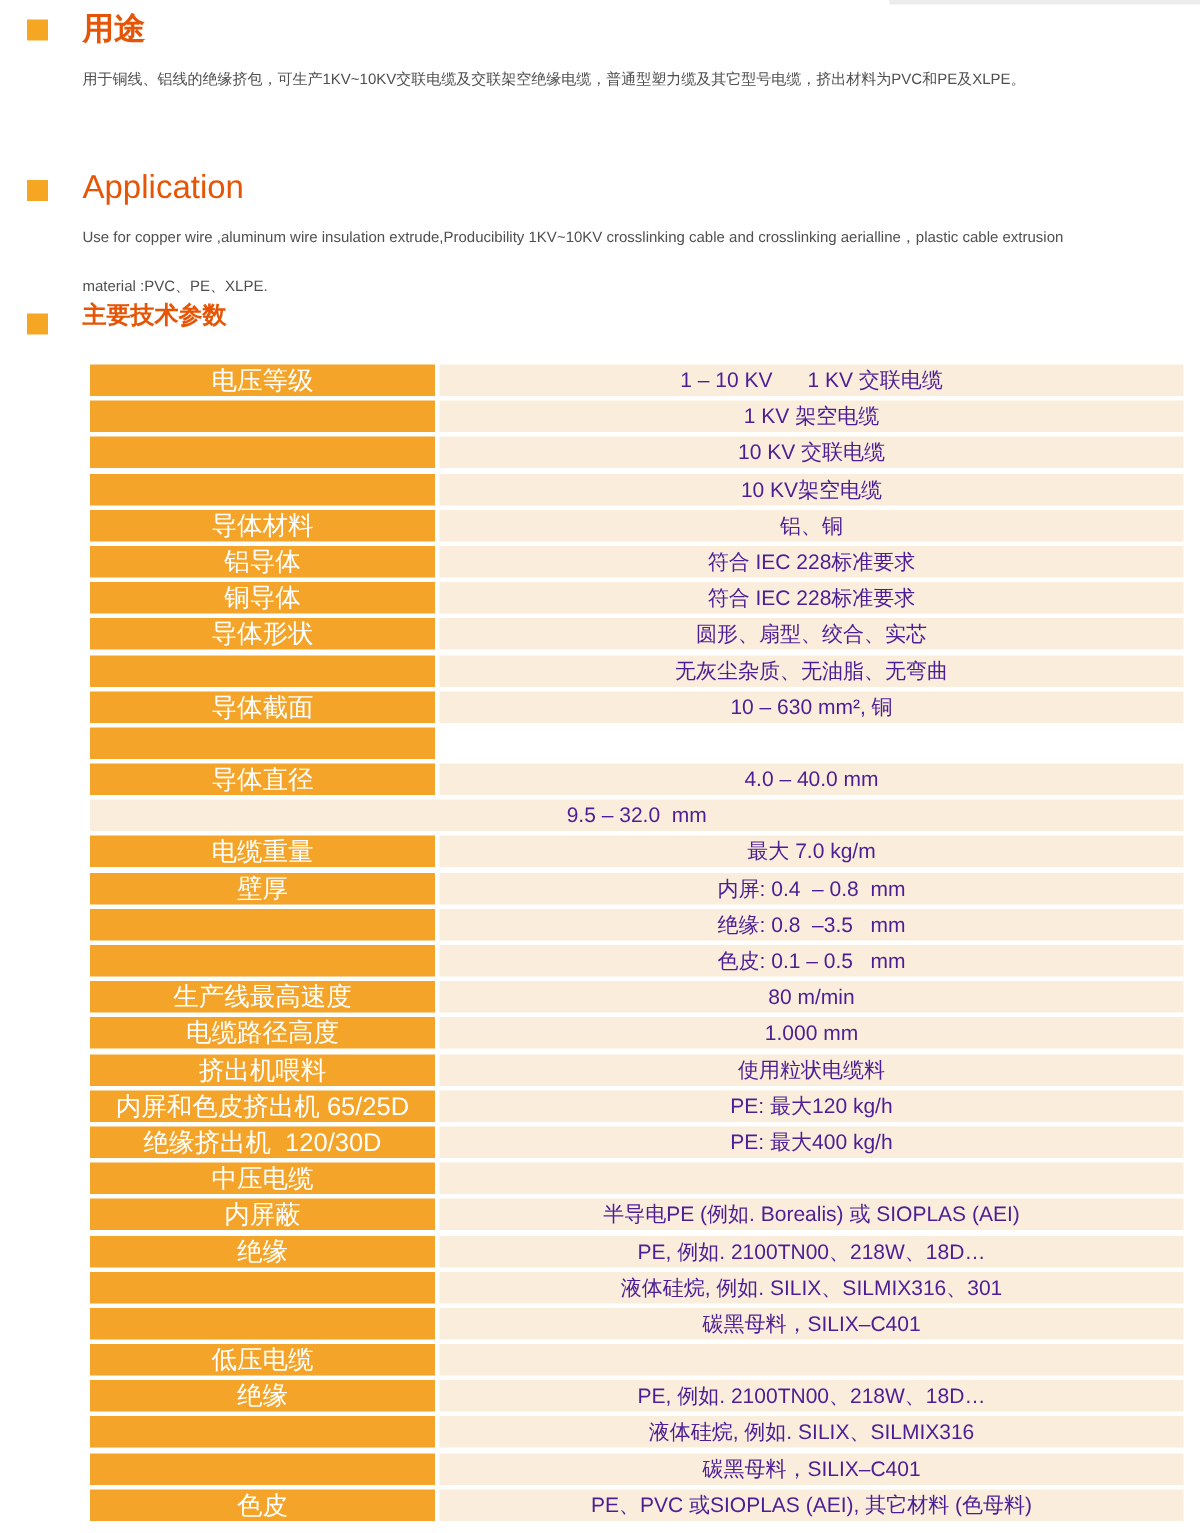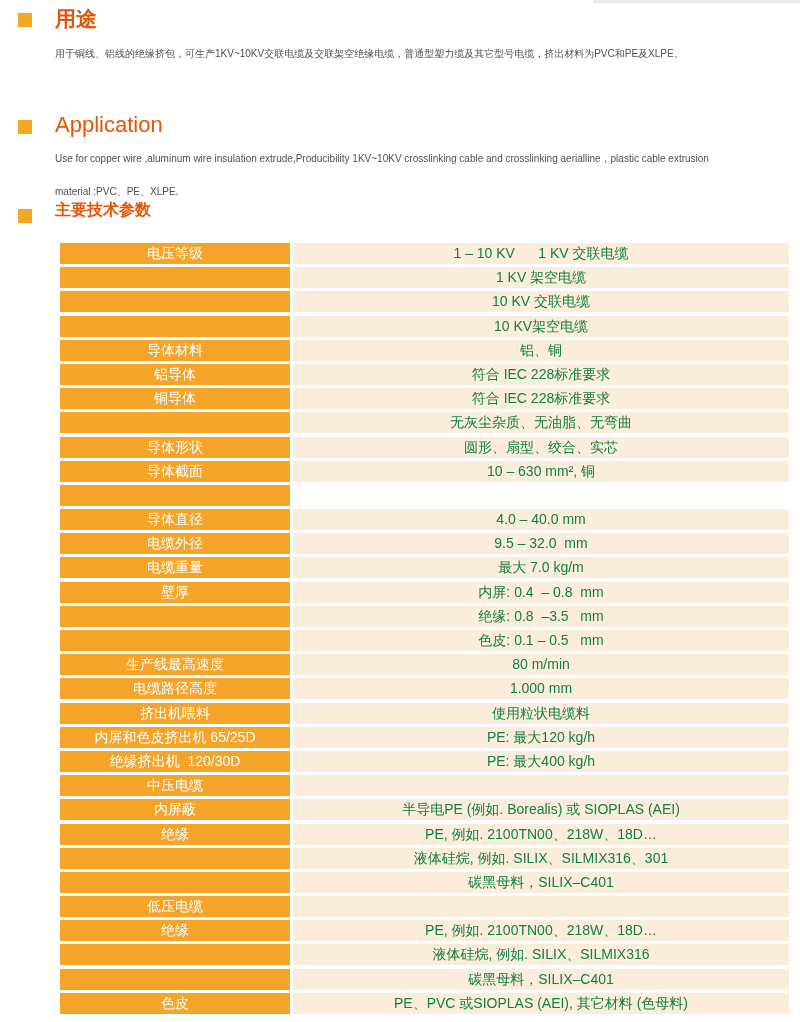--- a/index.html
+++ b/index.html
@@ -44,26 +44,26 @@
     position: absolute; left: 60px; top: 243px; width: 729px;
     display: flex; flex-direction: column;
   }
   .prow {
     display: flex; flex-direction: row;
     height: 21px; margin-bottom: 3.2px;
   }
   .lcell {
     width: 230px; flex: 0 0 230px; margin-right: 3px;
     background: #f4a428; color: #ffffff;
-    font-size: 14px; line-height: 21px; text-align: center;
+    font-size: 17px; line-height: 21px; text-align: center;
     white-space: pre-wrap; overflow: hidden;
   }
   .vcell {
     flex: 1 1 auto;
-    background: #faeddc; color: #15803d;
+    background: #faeddc; color: #4c1d95;
     font-size: 14px; line-height: 21px; text-align: center;
     white-space: pre-wrap; overflow: hidden;
   }
 </style>
 </head>
 <body>
 
 <div class="page">
 
   <div class="top-edge"></div>
@@ -102,40 +102,39 @@
       </div>
       <div class="prow">
         <div class="lcell">铝导体</div>
         <div class="vcell">符合 IEC 228标准要求</div>
       </div>
       <div class="prow">
         <div class="lcell">铜导体</div>
         <div class="vcell">符合 IEC 228标准要求</div>
       </div>
       <div class="prow">
-        <div class="lcell"></div>
-        <div class="vcell">无灰尘杂质、无油脂、无弯曲</div>
-      </div>
-      <div class="prow">
         <div class="lcell">导体形状</div>
         <div class="vcell">圆形、扇型、绞合、实芯</div>
       </div>
       <div class="prow">
+        <div class="lcell"></div>
+        <div class="vcell">无灰尘杂质、无油脂、无弯曲</div>
+      </div>
+      <div class="prow">
         <div class="lcell">导体截面</div>
         <div class="vcell">10 – 630 mm², 铜</div>
       </div>
       <div class="prow">
         <div class="lcell"></div>
       </div>
       <div class="prow">
         <div class="lcell">导体直径</div>
         <div class="vcell">4.0 – 40.0 mm</div>
       </div>
       <div class="prow">
-        <div class="lcell">电缆外径</div>
         <div class="vcell">9.5 – 32.0  mm</div>
       </div>
       <div class="prow">
         <div class="lcell">电缆重量</div>
         <div class="vcell">最大 7.0 kg/m</div>
       </div>
       <div class="prow">
         <div class="lcell">壁厚</div>
         <div class="vcell">内屏: 0.4  – 0.8  mm</div>
       </div>

